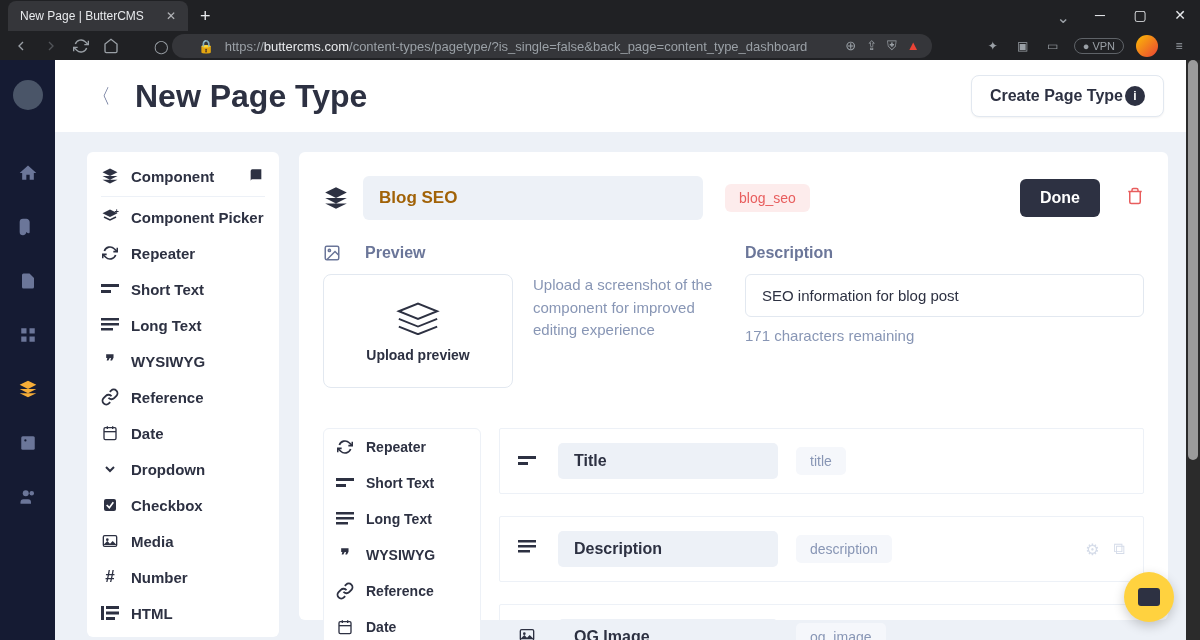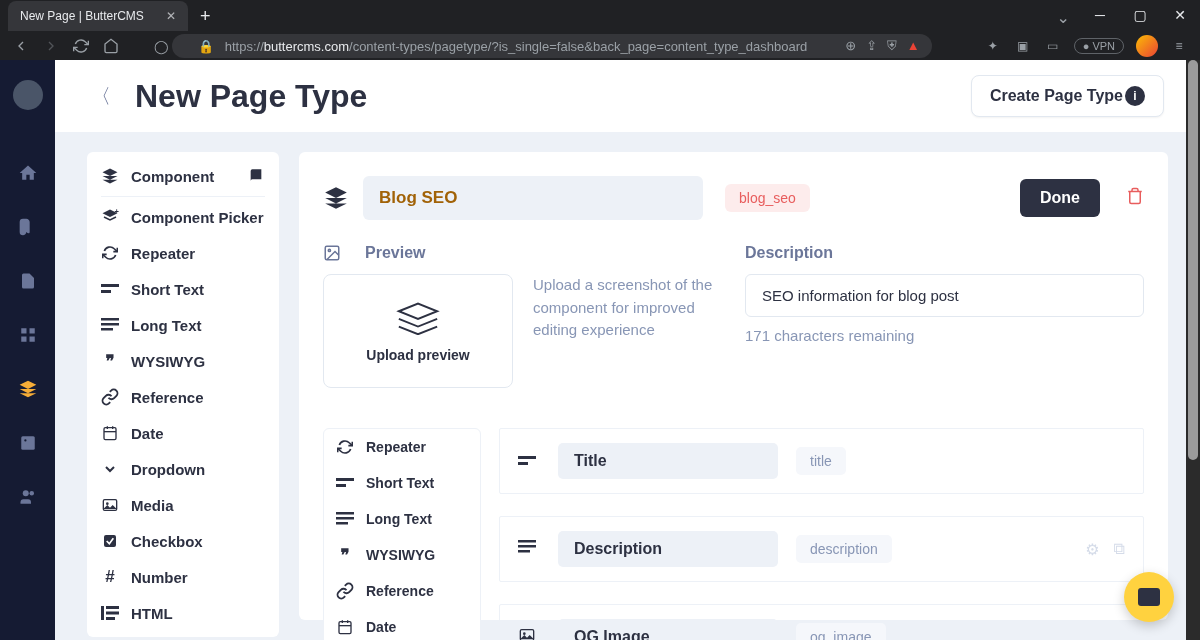--- a/index.html
+++ b/index.html
@@ -279,36 +279,36 @@
           <div class="field-item">
             <span class="field-icon">
               <svg width="16" height="16" viewBox="0 0 24 24" fill="none" stroke="currentColor" stroke-width="3">
                 <polyline points="6 9 12 15 18 9"></polyline>
               </svg>
             </span>
             <span>Dropdown</span>
           </div>
           <div class="field-item">
             <span class="field-icon">
+              <svg width="16" height="16" viewBox="0 0 24 24" fill="currentColor">
+                <rect x="3" y="3" width="18" height="18" rx="3"></rect>
+                <polyline points="7 12 11 16 17 8" fill="none" stroke="#fff" stroke-width="2.5"></polyline>
+              </svg>
+            </span>
+            <span>Checkbox</span>
+          </div>
+          <div class="field-item">
+            <span class="field-icon">
               <svg width="18" height="16" viewBox="0 0 24 24" fill="currentColor">
                 <rect x="2" y="4" width="20" height="16" rx="2" fill="none" stroke="currentColor" stroke-width="2"></rect>
                 <circle cx="8" cy="10" r="2"></circle>
                 <path d="M2 18l6-6 4 4 4-4 6 6"></path>
               </svg>
             </span>
             <span>Media</span>
-          </div>
-          <div class="field-item">
-            <span class="field-icon">
-              <svg width="16" height="16" viewBox="0 0 24 24" fill="currentColor">
-                <rect x="3" y="3" width="18" height="18" rx="3"></rect>
-                <polyline points="7 12 11 16 17 8" fill="none" stroke="#fff" stroke-width="2.5"></polyline>
-              </svg>
-            </span>
-            <span>Checkbox</span>
           </div>
           <div class="field-item">
             <span class="field-icon">
               <span style="font-size:17px;font-weight:900">#</span>
             </span>
             <span>Number</span>
           </div>
           <div class="field-item">
             <span class="field-icon">
               <svg width="18" height="14" viewBox="0 0 18 14">

